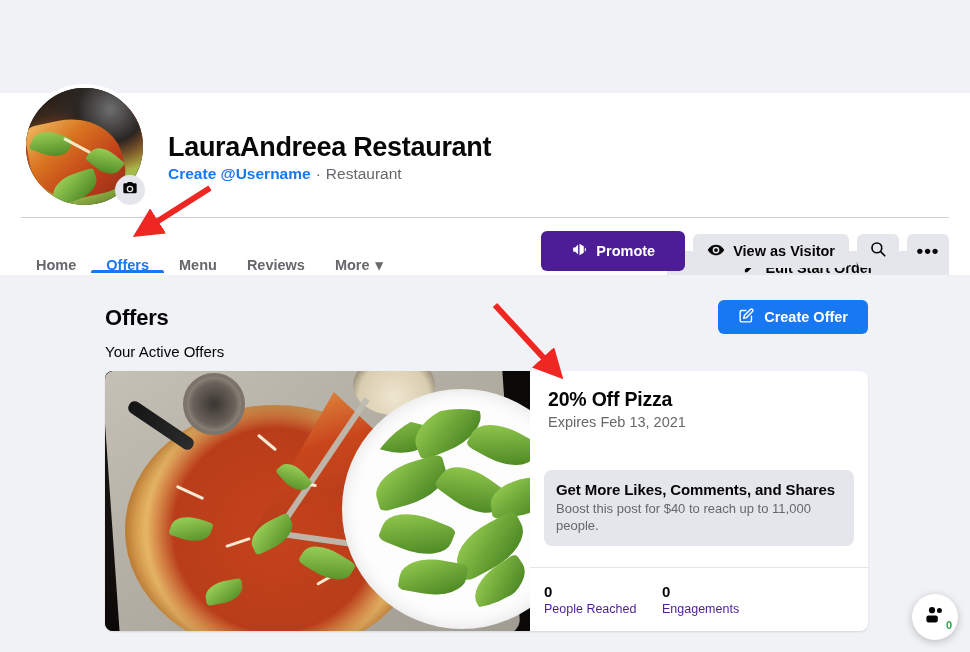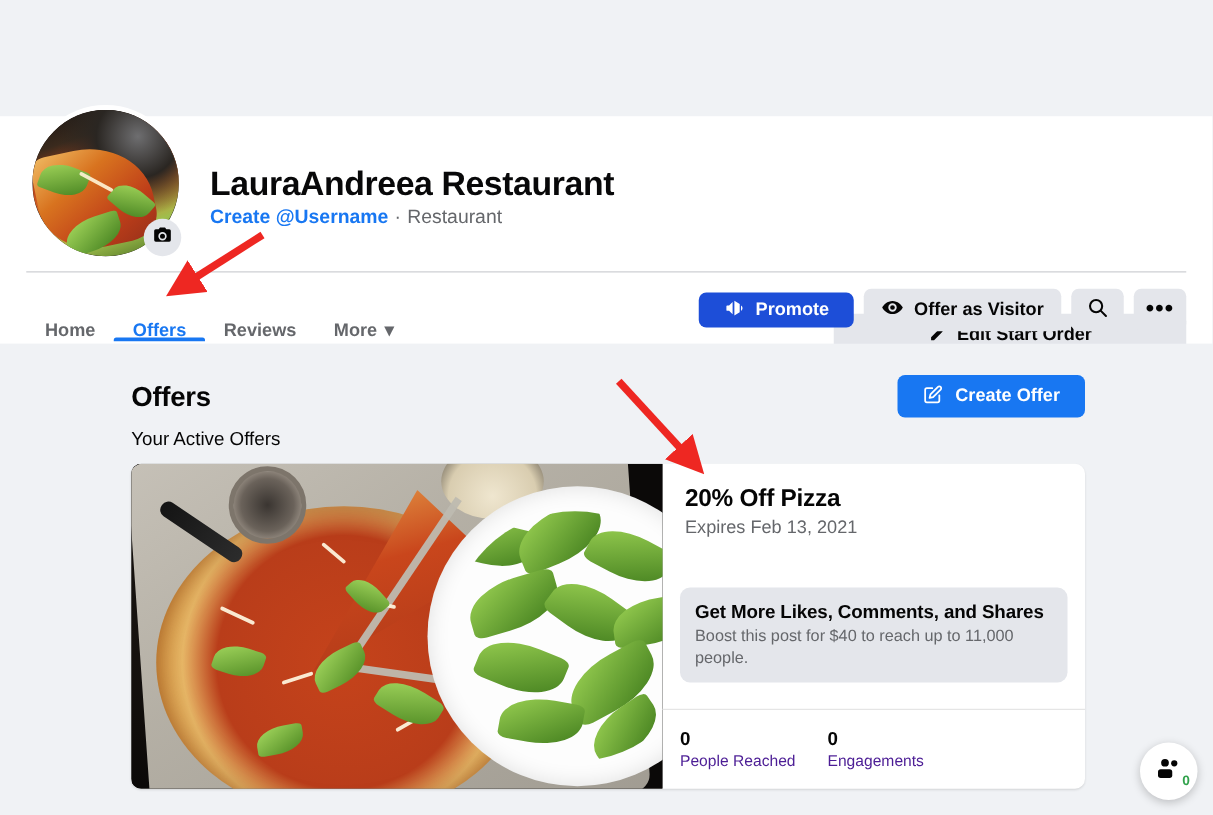--- a/index.html
+++ b/index.html
@@ -139,22 +139,22 @@
   }
   .tab.active { color: #1877f2; font-weight: 700; }
   .tab.active::after {
     content: ""; position: absolute; left: 0; right: 0; bottom: 0; height: 3px;
     background: #1877f2; border-radius: 2px 2px 0 0;
   }
   .tab .caret { margin-left: 6px; }
 
   .head-actions { position: absolute; right: 21px; top: 138px; display: flex; align-items: center; gap: 8px; }
   .btn-promote {
-    height: 28px; background: #1d4ed8; color: #fff; border-radius: 6px;
-    display: flex; align-items: center; gap: 8px; padding: 0 20px;
+    height: 40px; background: #4c1d95; color: #fff; border-radius: 6px;
+    display: flex; align-items: center; gap: 8px; padding: 0 30px;
     font-size: 14.5px; font-weight: 700; cursor: pointer;
   }
   .btn-grey {
     height: 34px; background: #e4e6eb; color: #050505; border-radius: 6px;
     display: flex; align-items: center; gap: 8px; padding: 0 14px;
     font-size: 14.5px; font-weight: 700; cursor: pointer;
   }
   .btn-icon {
     width: 42px; height: 34px; background: #e4e6eb; border-radius: 6px;
     display: flex; align-items: center; justify-content: center; cursor: pointer; color: #050505;
@@ -329,20 +329,23 @@
     <div class="divider"></div>
 
     <div class="tabs">
       <div class="tab">
         <span>Home</span>
       </div>
       <div class="tab active">
         <span>Offers</span>
       </div>
       <div class="tab">
+        <span>Menu</span>
+      </div>
+      <div class="tab">
         <span>Reviews</span>
       </div>
       <div class="tab">
         <span>More</span>
         <span class="caret">▾</span>
       </div>
     </div>
 
     <div class="head-actions">
       <div class="btn-promote">
@@ -352,21 +355,21 @@
           </svg>
         </span>
         <span>Promote</span>
       </div>
       <div class="btn-grey">
         <span>
           <svg width="18" height="18" viewBox="0 0 24 24" fill="#050505">
             <path d="M12 5C6.5 5 2.4 9.1 1 12c1.4 2.9 5.5 7 11 7s9.6-4.1 11-7c-1.4-2.9-5.5-7-11-7zm0 11.5A4.5 4.5 0 1 1 12 7.5a4.5 4.5 0 0 1 0 9zm0-2a2.5 2.5 0 1 0 0-5 2.5 2.5 0 0 0 0 5z"></path>
           </svg>
         </span>
-        <span>Offer as Visitor</span>
+        <span>View as Visitor</span>
       </div>
       <div class="btn-icon">
         <span>
           <svg width="18" height="18" viewBox="0 0 24 24" fill="none" stroke="#050505" stroke-width="2.2">
             <circle cx="10.5" cy="10.5" r="6.5"></circle>
             <line x1="15.6" y1="15.6" x2="21" y2="21" stroke-linecap="round"></line>
           </svg>
         </span>
       </div>
       <div class="btn-icon">

